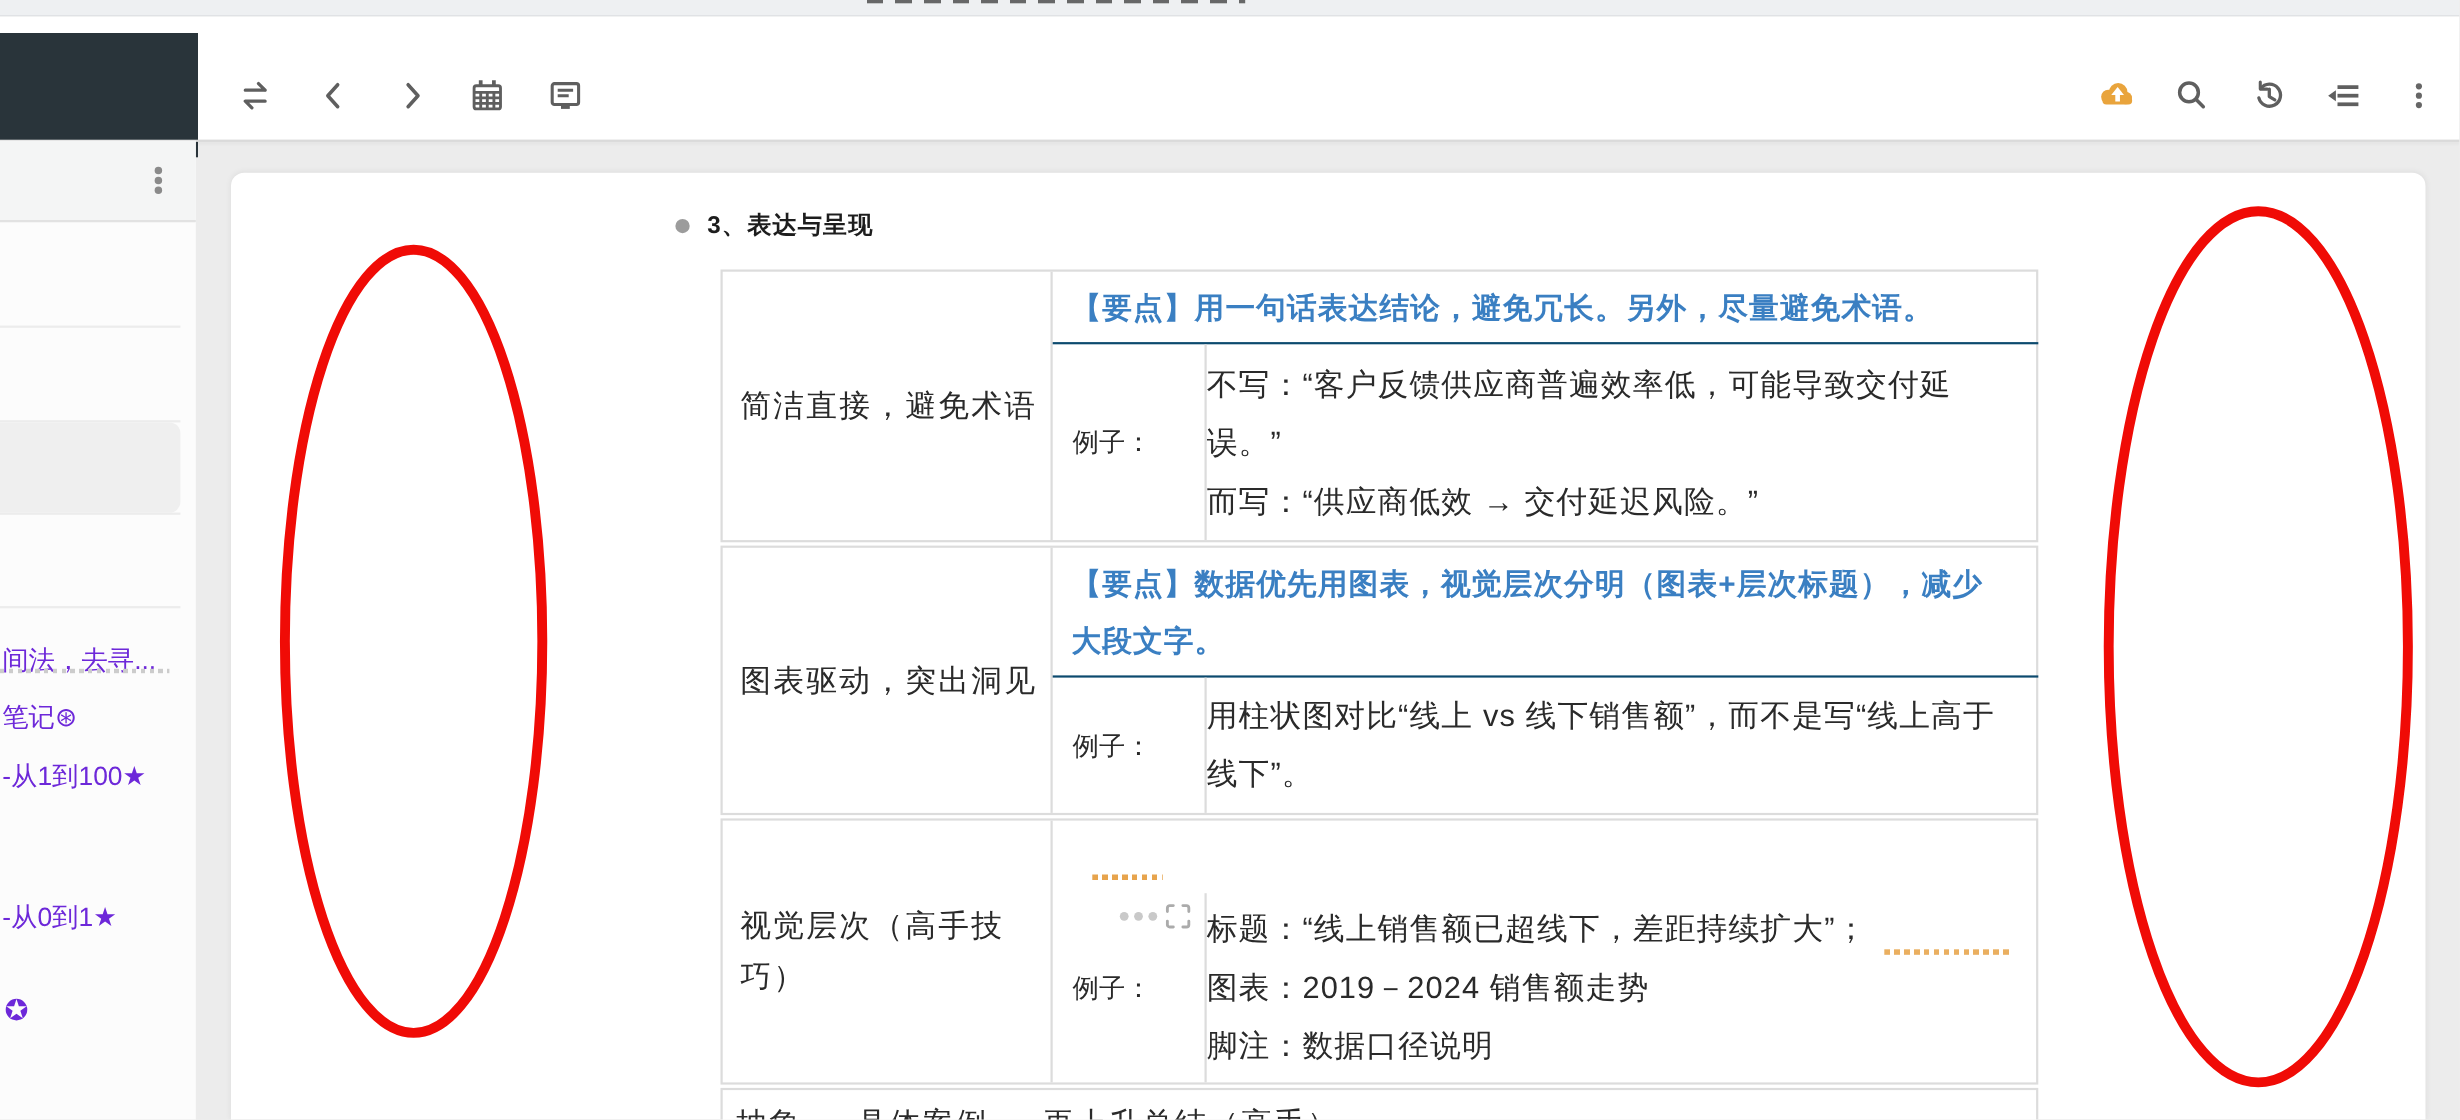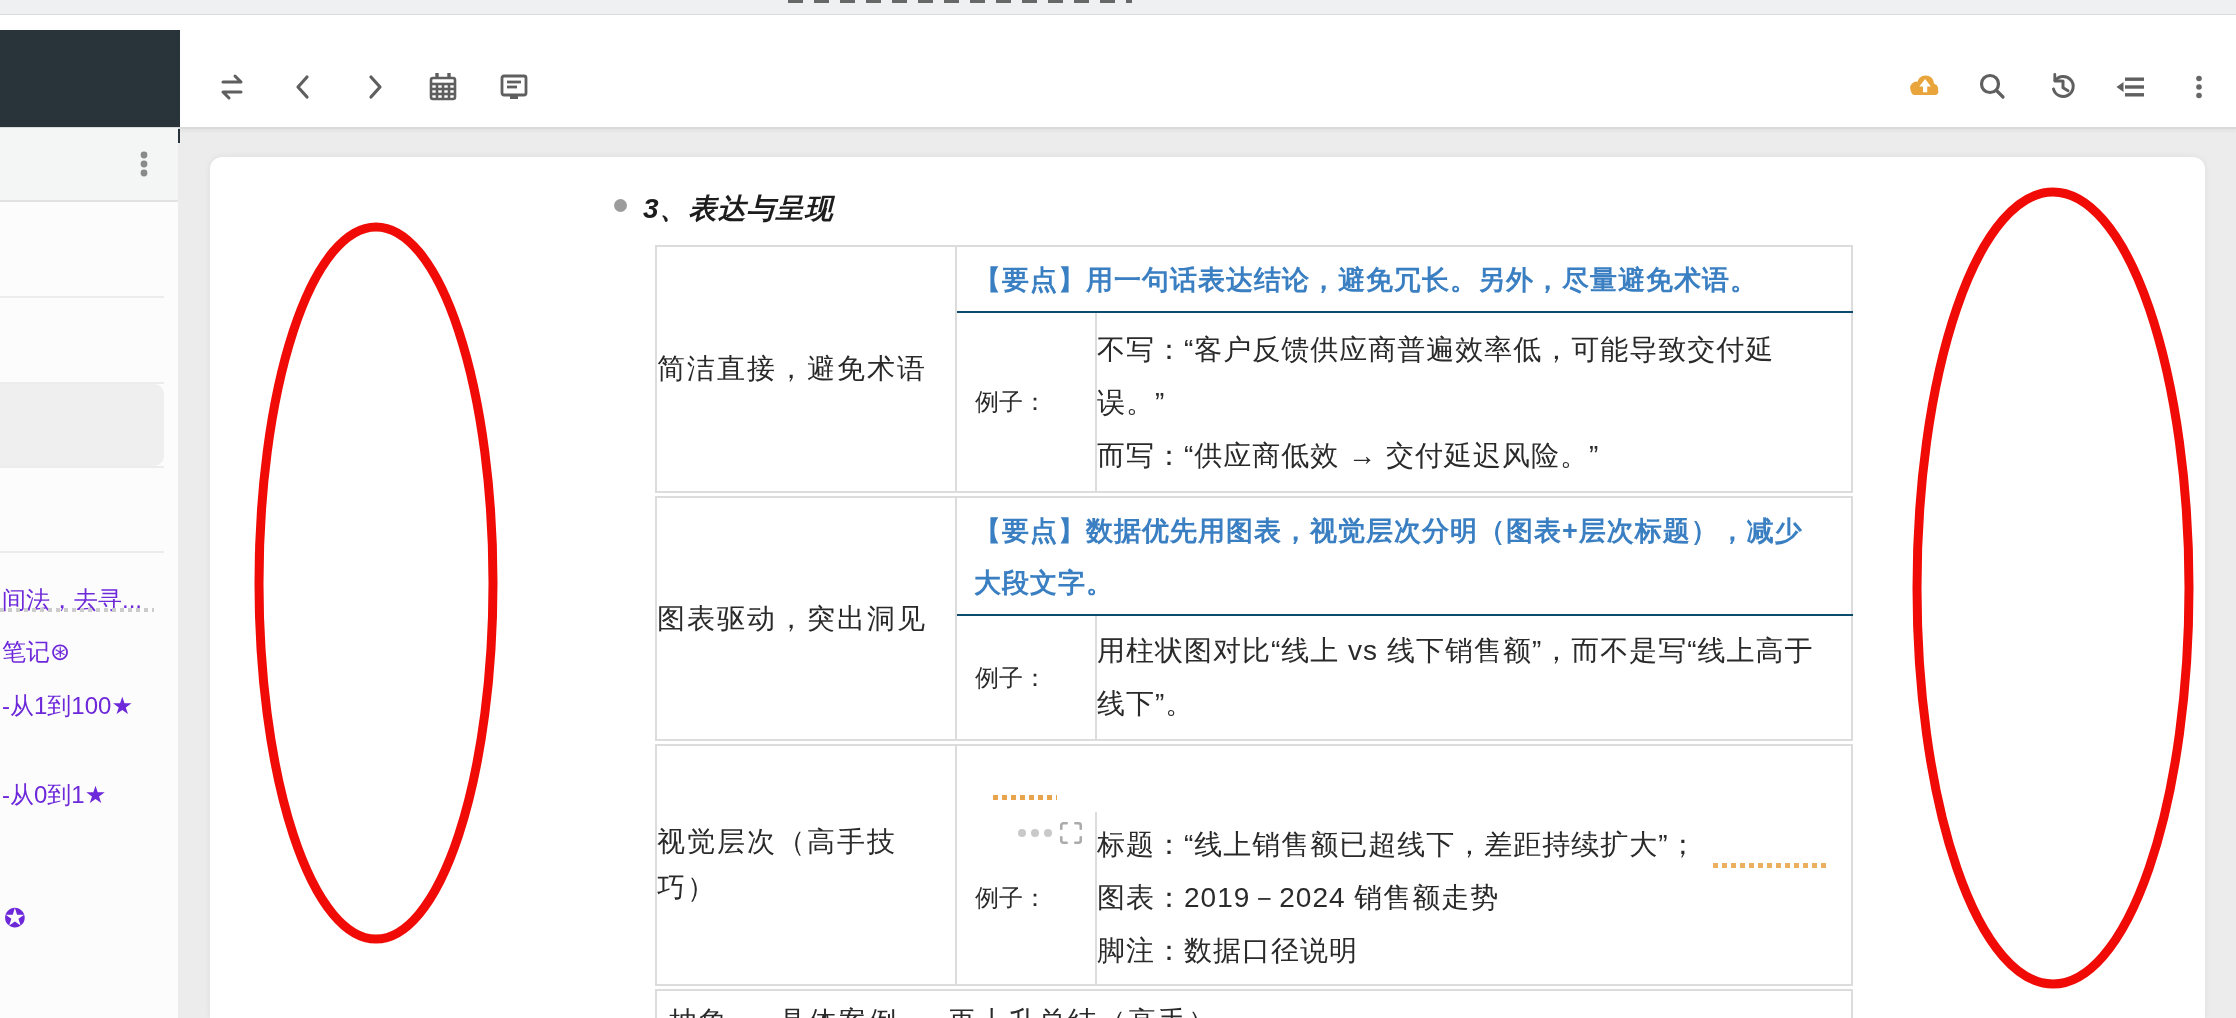--- a/index.html
+++ b/index.html
@@ -21,26 +21,26 @@
   #sidebar-header{position:absolute;left:0;top:0;width:178px;height:72px;background:#f4f5f5;border-bottom:2px solid #e2e2e2;}
   .sb-divider{position:absolute;left:0;width:164px;height:2px;background:#ececec;}
   #sb-selected{position:absolute;left:0;top:256px;width:164px;height:82px;background:#efefef;border-radius:0 10px 10px 0;}
   .sb-item{position:absolute;left:2px;font-size:24px;color:#6d28d9;white-space:nowrap;cursor:pointer;}
   #sb-dotted{position:absolute;left:0;top:480px;width:154px;height:4px;
      background:repeating-linear-gradient(90deg,#cccccc 0 4px,transparent 4px 8px);}
   
   #editor{position:absolute;left:210px;top:157px;width:1995px;height:861px;background:#ffffff;
           border-radius:12px 12px 0 0;box-shadow:0 0 6px rgba(0,0,0,.07);}
   #heading-bullet{position:absolute;left:614px;top:199px;width:13px;height:13px;border-radius:50%;background:#9c9c9c;}
-  #note-heading{position:absolute;left:643px;top:190px;font-size:28px;font-weight:bold;color:#1d1d1d;letter-spacing:1px;font-style:italic;}
+  #note-heading{position:absolute;left:643px;top:190px;font-size:22px;font-weight:bold;color:#1d1d1d;letter-spacing:1px;}
   
   .trow{position:absolute;left:655px;width:1198px;border:2px solid #dcdcdc;box-sizing:border-box;
         display:grid;grid-template-columns:300px 140px 756px;background:#fff;}
   .cell-topic{grid-column:1;grid-row:1/3;border-right:2px solid #dcdcdc;display:flex;align-items:center;
-        padding-left:0;font-size:28px;letter-spacing:2px;line-height:46px;color:#2a2a2a;}
+        padding-left:16px;font-size:28px;letter-spacing:2px;line-height:46px;color:#2a2a2a;}
   .cell-topic span{white-space:pre-line;}
   .cell-point{grid-column:2/4;grid-row:1;border-bottom:2px solid #0c4a6e;display:block;
         padding-left:17px;padding-top:7px;font-size:27px;font-weight:bold;letter-spacing:1px;
         line-height:52px;color:#3a7fc2;}
   .cell-point span{white-space:pre-line;}
   .cell-exlabel{grid-column:2;grid-row:2;border-right:2px solid #dcdcdc;display:flex;align-items:center;
         padding-left:18px;font-size:24px;color:#2a2a2a;position:relative;text-align:center;}
   .cell-example{grid-column:3;grid-row:2;display:block;padding-right:10px;
         font-size:28px;letter-spacing:1px;line-height:53px;color:#2a2a2a;white-space:pre-line;}
   #row1{top:245px;height:248px;grid-template-rows:66px 1fr;}
@@ -169,21 +169,21 @@
     <div class="sb-divider" style="top:168px"></div>
     <div class="sb-divider" style="top:254px"></div>
     <div id="sb-selected"></div>
     <div class="sb-divider" style="top:338px"></div>
     <div class="sb-divider" style="top:423px"></div>
 
     <div class="sb-item" style="top:456px">间法，去寻...</div>
     <div id="sb-dotted"></div>
     <div class="sb-item" style="top:508px">笔记⊛</div>
     <div class="sb-item" style="top:562px">-从1到100★</div>
-    <div class="sb-item" style="top:651px">-从0到1★</div>
+    <div class="sb-item" style="top:690px">-从0到1★</div>
     <div class="sb-item" style="top:775px;left:4px;font-size:26px">✪</div>
   </div>
 
   <div id="editor"></div>
 
   <div id="heading-bullet"></div>
   <div id="note-heading">3、表达与呈现</div>
 
   <div class="trow" id="row1">
     <div class="cell-topic">

